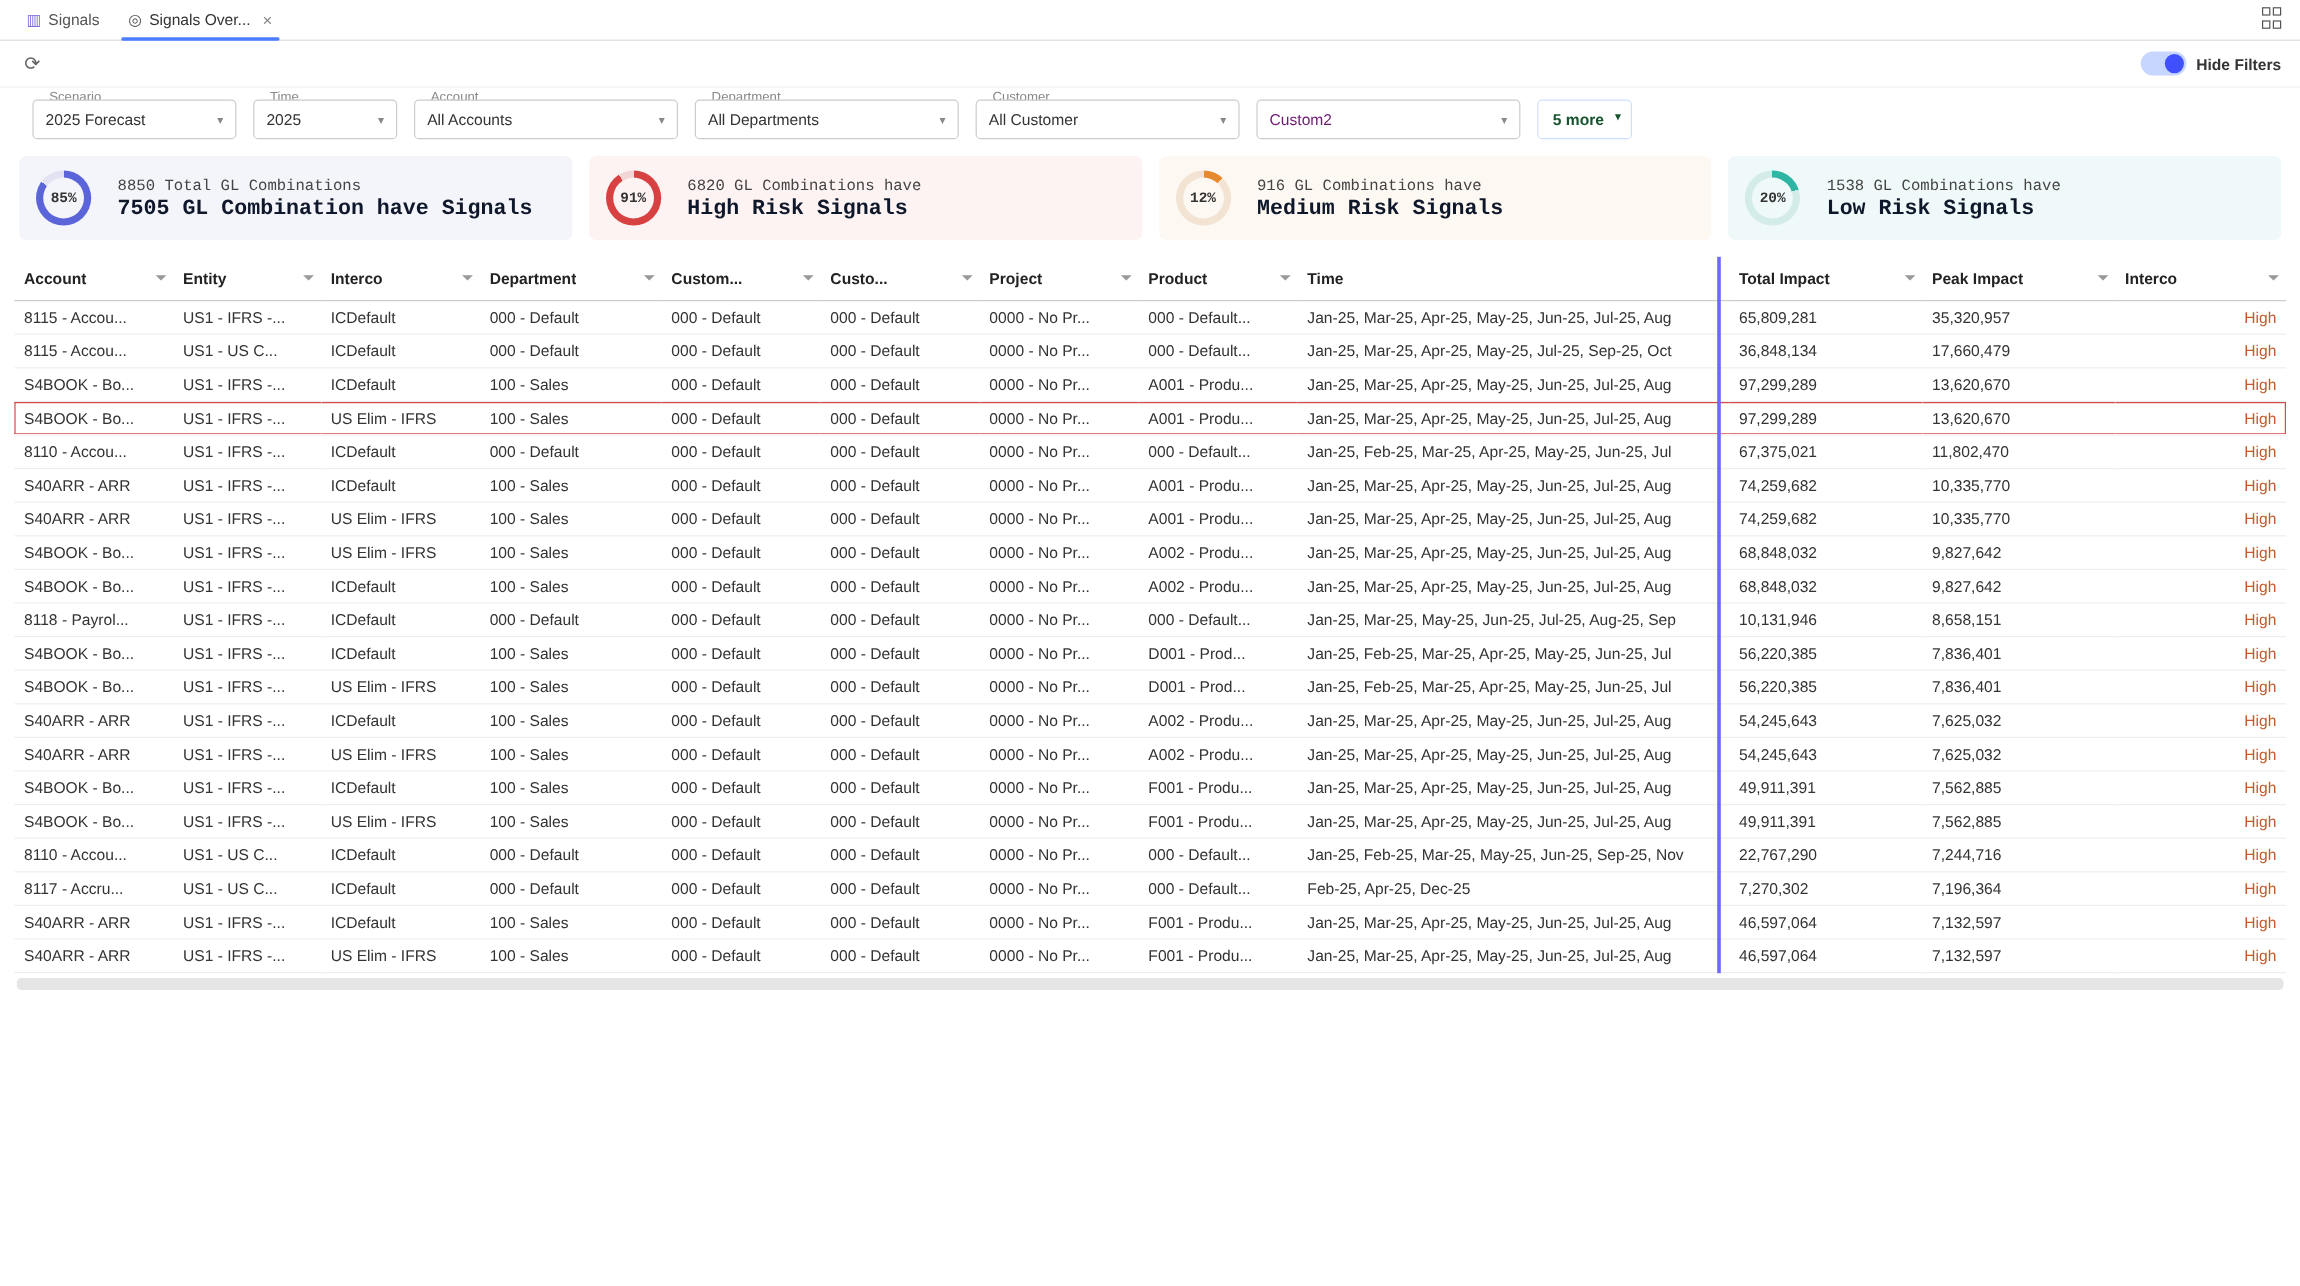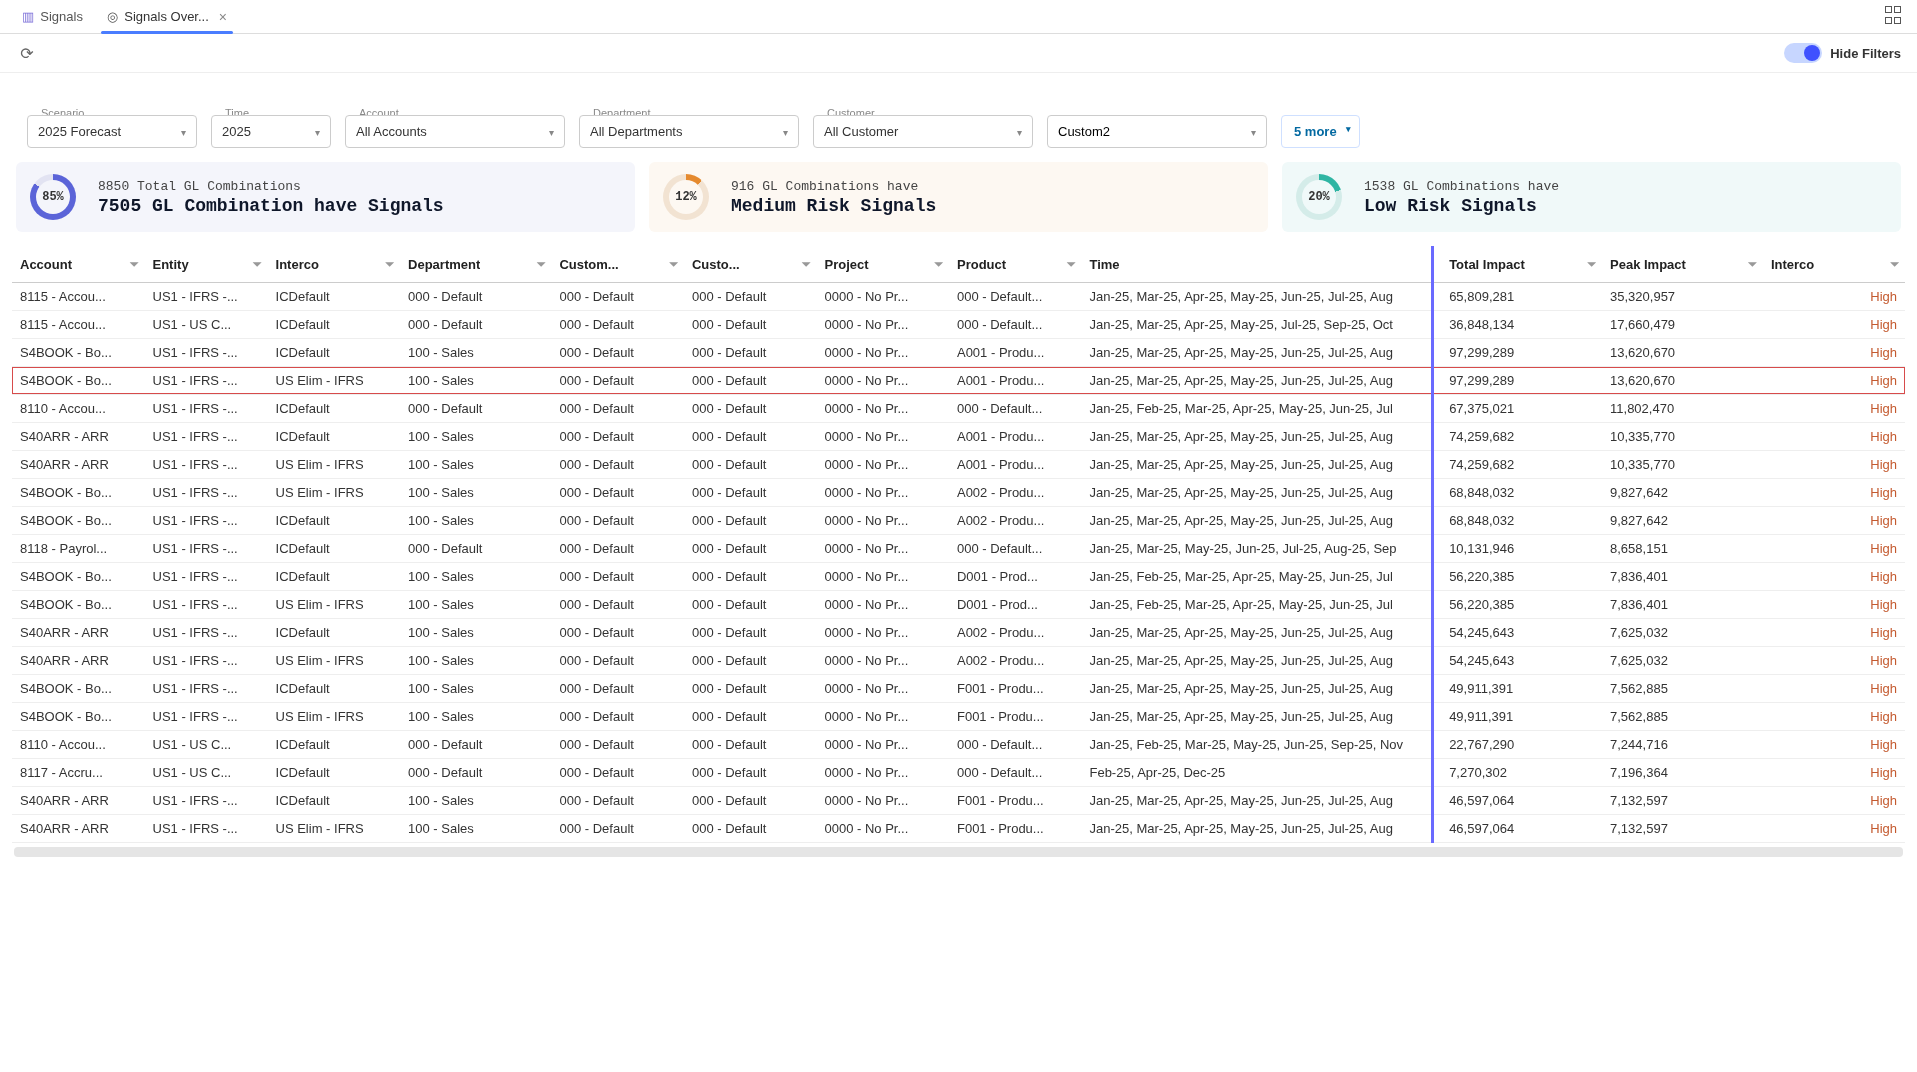--- a/index.html
+++ b/index.html
@@ -19,23 +19,23 @@
 .refresh-btn { width:22px; height:22px; border:none; background:none; cursor:pointer; font-size:16px; color:#666; }
 .hide-filters { display:flex; align-items:center; gap:8px; font-weight:600; color:#333; }
 .toggle { width:38px; height:20px; background:#c7d6ff; border-radius:10px; position:relative; cursor:pointer; }
 .toggle::after { content:""; position:absolute; width:16px; height:16px; background:#3f51ff; border-radius:50%; top:2px; right:2px; }
 
 
 .filters { display:flex; gap:14px; padding:10px 27px 14px; align-items:flex-end; flex-wrap: wrap; }
 .filter { position:relative; }
 .filter-label { position:absolute; top:-8px; left:10px; background:#fff; padding:0 4px; font-size:11px; color:#888; }
 .filter-select { border:1px solid #ccc; border-radius:4px; padding:8px 30px 8px 10px; min-width:170px; color:#333; font-size:13px; cursor:pointer; position:relative; background:#fff; }
-.filter-select.placeholder { color:#000000;margin-top:32px; }
+.filter-select.placeholder { color:#701a75; }
 .filter-select::after { content:"▾"; position:absolute; right:10px; top:50%; transform:translateY(-50%); color:#888; font-size:10px; }
-.more-link { border:1px solid #cfe0ff; border-radius:4px; padding:8px 22px 8px 12px; color:#0369a1; font-weight:600; cursor:pointer; position:relative;}
+.more-link { border:1px solid #cfe0ff; border-radius:4px; padding:8px 22px 8px 12px; color:#14532d; font-weight:600; cursor:pointer; position:relative;}
 .more-link::after{ content:"▾"; position:absolute; right:8px; font-size:9px; }
 
 
 .kpis { display:flex; gap:14px; padding:0 16px 14px; }
 .kpi { flex:1; display:flex; align-items:center; gap:22px; padding:12px 14px; border-radius:6px;font-family:Liberation Mono, monospace; }
 .kpi.total { background:#f4f5fb; }
 .kpi.high { background:#fdf3f2; }
 .kpi.med { background:#fdf8f2; }
 .kpi.low { background:#f0f9f9; }
 .donut { width:46px; height:46px; border-radius:50%; display:flex; align-items:center; justify-content:center; font-size:12px; font-weight:600; position:relative; }
@@ -125,20 +125,29 @@
 </div>
 
 <div class="kpis">
   <div class="kpi total">
     <div class="donut">
         <span>85%</span>
       </div>
     <div class="kpi-text">
       <div class="line1">8850 Total GL Combinations</div>
       <div class="line2">7505 GL Combination have Signals</div>
+    </div>
+  </div>
+  <div class="kpi high">
+    <div class="donut">
+        <span>91%</span>
+      </div>
+    <div class="kpi-text">
+      <div class="line1">6820 GL Combinations have</div>
+      <div class="line2">High Risk Signals</div>
     </div>
   </div>
   <div class="kpi med">
     <div class="donut">
         <span>12%</span>
       </div>
     <div class="kpi-text">
       <div class="line1">916 GL Combinations have</div>
       <div class="line2">Medium Risk Signals</div>
     </div>

